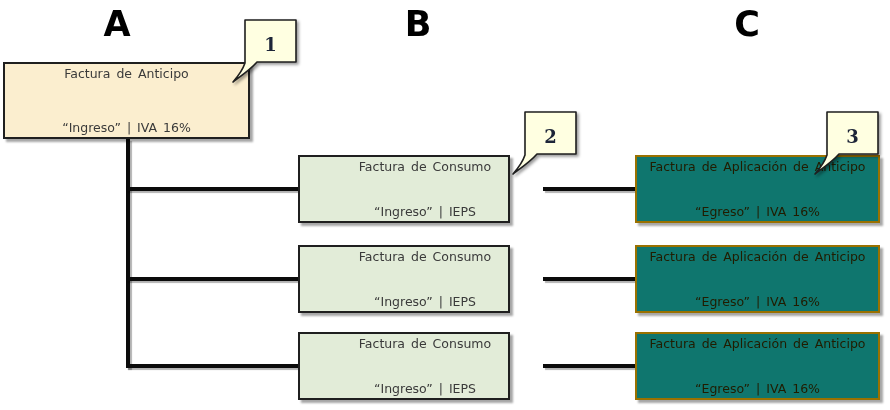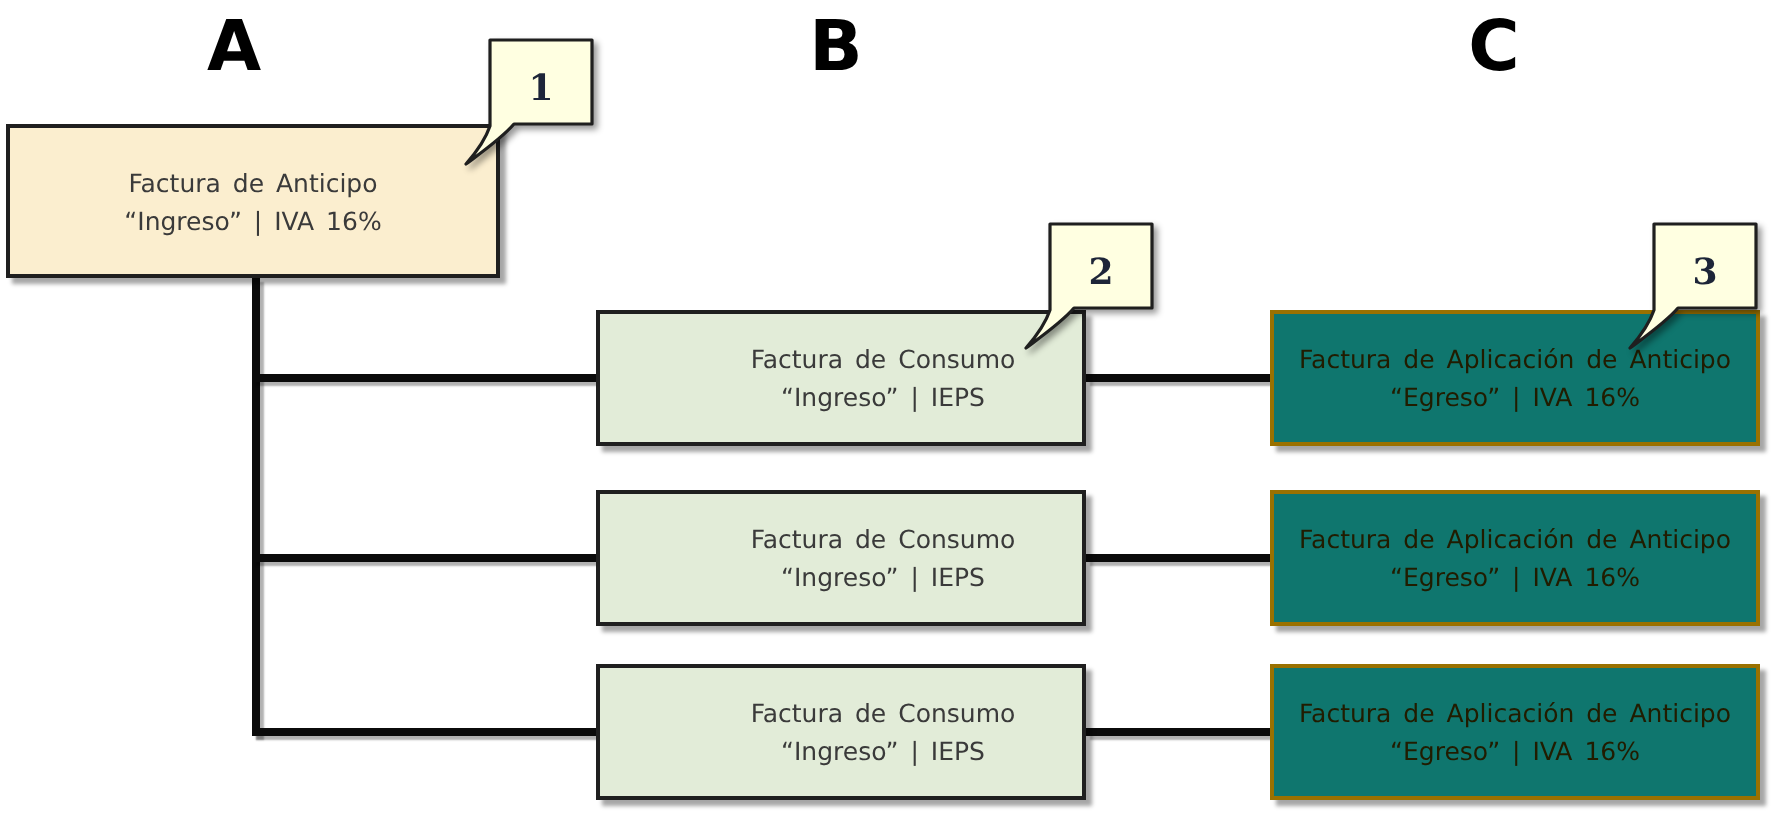--- a/index.html
+++ b/index.html
@@ -17,27 +17,27 @@
 
   .line{position:absolute;background:#0b0b0b;box-shadow:2px 2px 1px rgba(0,0,0,.30);z-index:1;}
   .trunk{left:126px;top:139px;width:4px;height:229px;}
   .branch{left:126px;width:172px;height:4px;}
   .branch.r1{top:187px;} .branch.r2{top:277px;} .branch.r3{top:364px;}
   .bc{left:543px;width:92px;height:4px;}
   .bc.r1{top:187px;} .bc.r2{top:277px;} .bc.r3{top:364px;}
 
   .box{
     position:absolute;box-sizing:border-box;z-index:2;
-    display:flex;flex-direction:column;justify-content:center;align-items:center;
+    display:flex;flex-direction:column;justify-content:space-between;align-items:center;
     text-align:center;font-size:12.5px;line-height:19px;color:#3a3a3a;word-spacing:2px;
     box-shadow:3px 3px 2px rgba(0,0,0,.35);
   }
   .box .l1,.box .l2{display:block;width:100%;}
   .box.a{left:3px;top:62px;width:247px;height:77px;background:#FBEECF;border:2px solid #1f1f1f;}
-  .box.b{left:298px;width:245px;height:68px;background:#E2ECD8;border:2px solid #1f1f1f;padding-left:42px;}
+  .box.b{left:298px;width:212px;height:68px;background:#E2ECD8;border:2px solid #1f1f1f;padding-left:42px;}
   .box.c{left:635px;width:245px;height:68px;background:#0f766e;border:2px solid #9A7100;color:#211c00;}
   .row1{top:155px;} .row2{top:245px;} .row3{top:332px;}
 
   .callout{position:absolute;z-index:3;width:80px;height:72px;}
   .callout svg{position:absolute;left:0;top:0;overflow:visible;
     filter:drop-shadow(2.5px 2.5px 1.5px rgba(0,0,0,.40));}
   .callout .num{
     position:absolute;left:16px;top:4px;width:51px;height:42px;
     display:flex;align-items:center;justify-content:center;
     font-family:"DejaVu Serif","Liberation Serif",serif;font-weight:bold;

